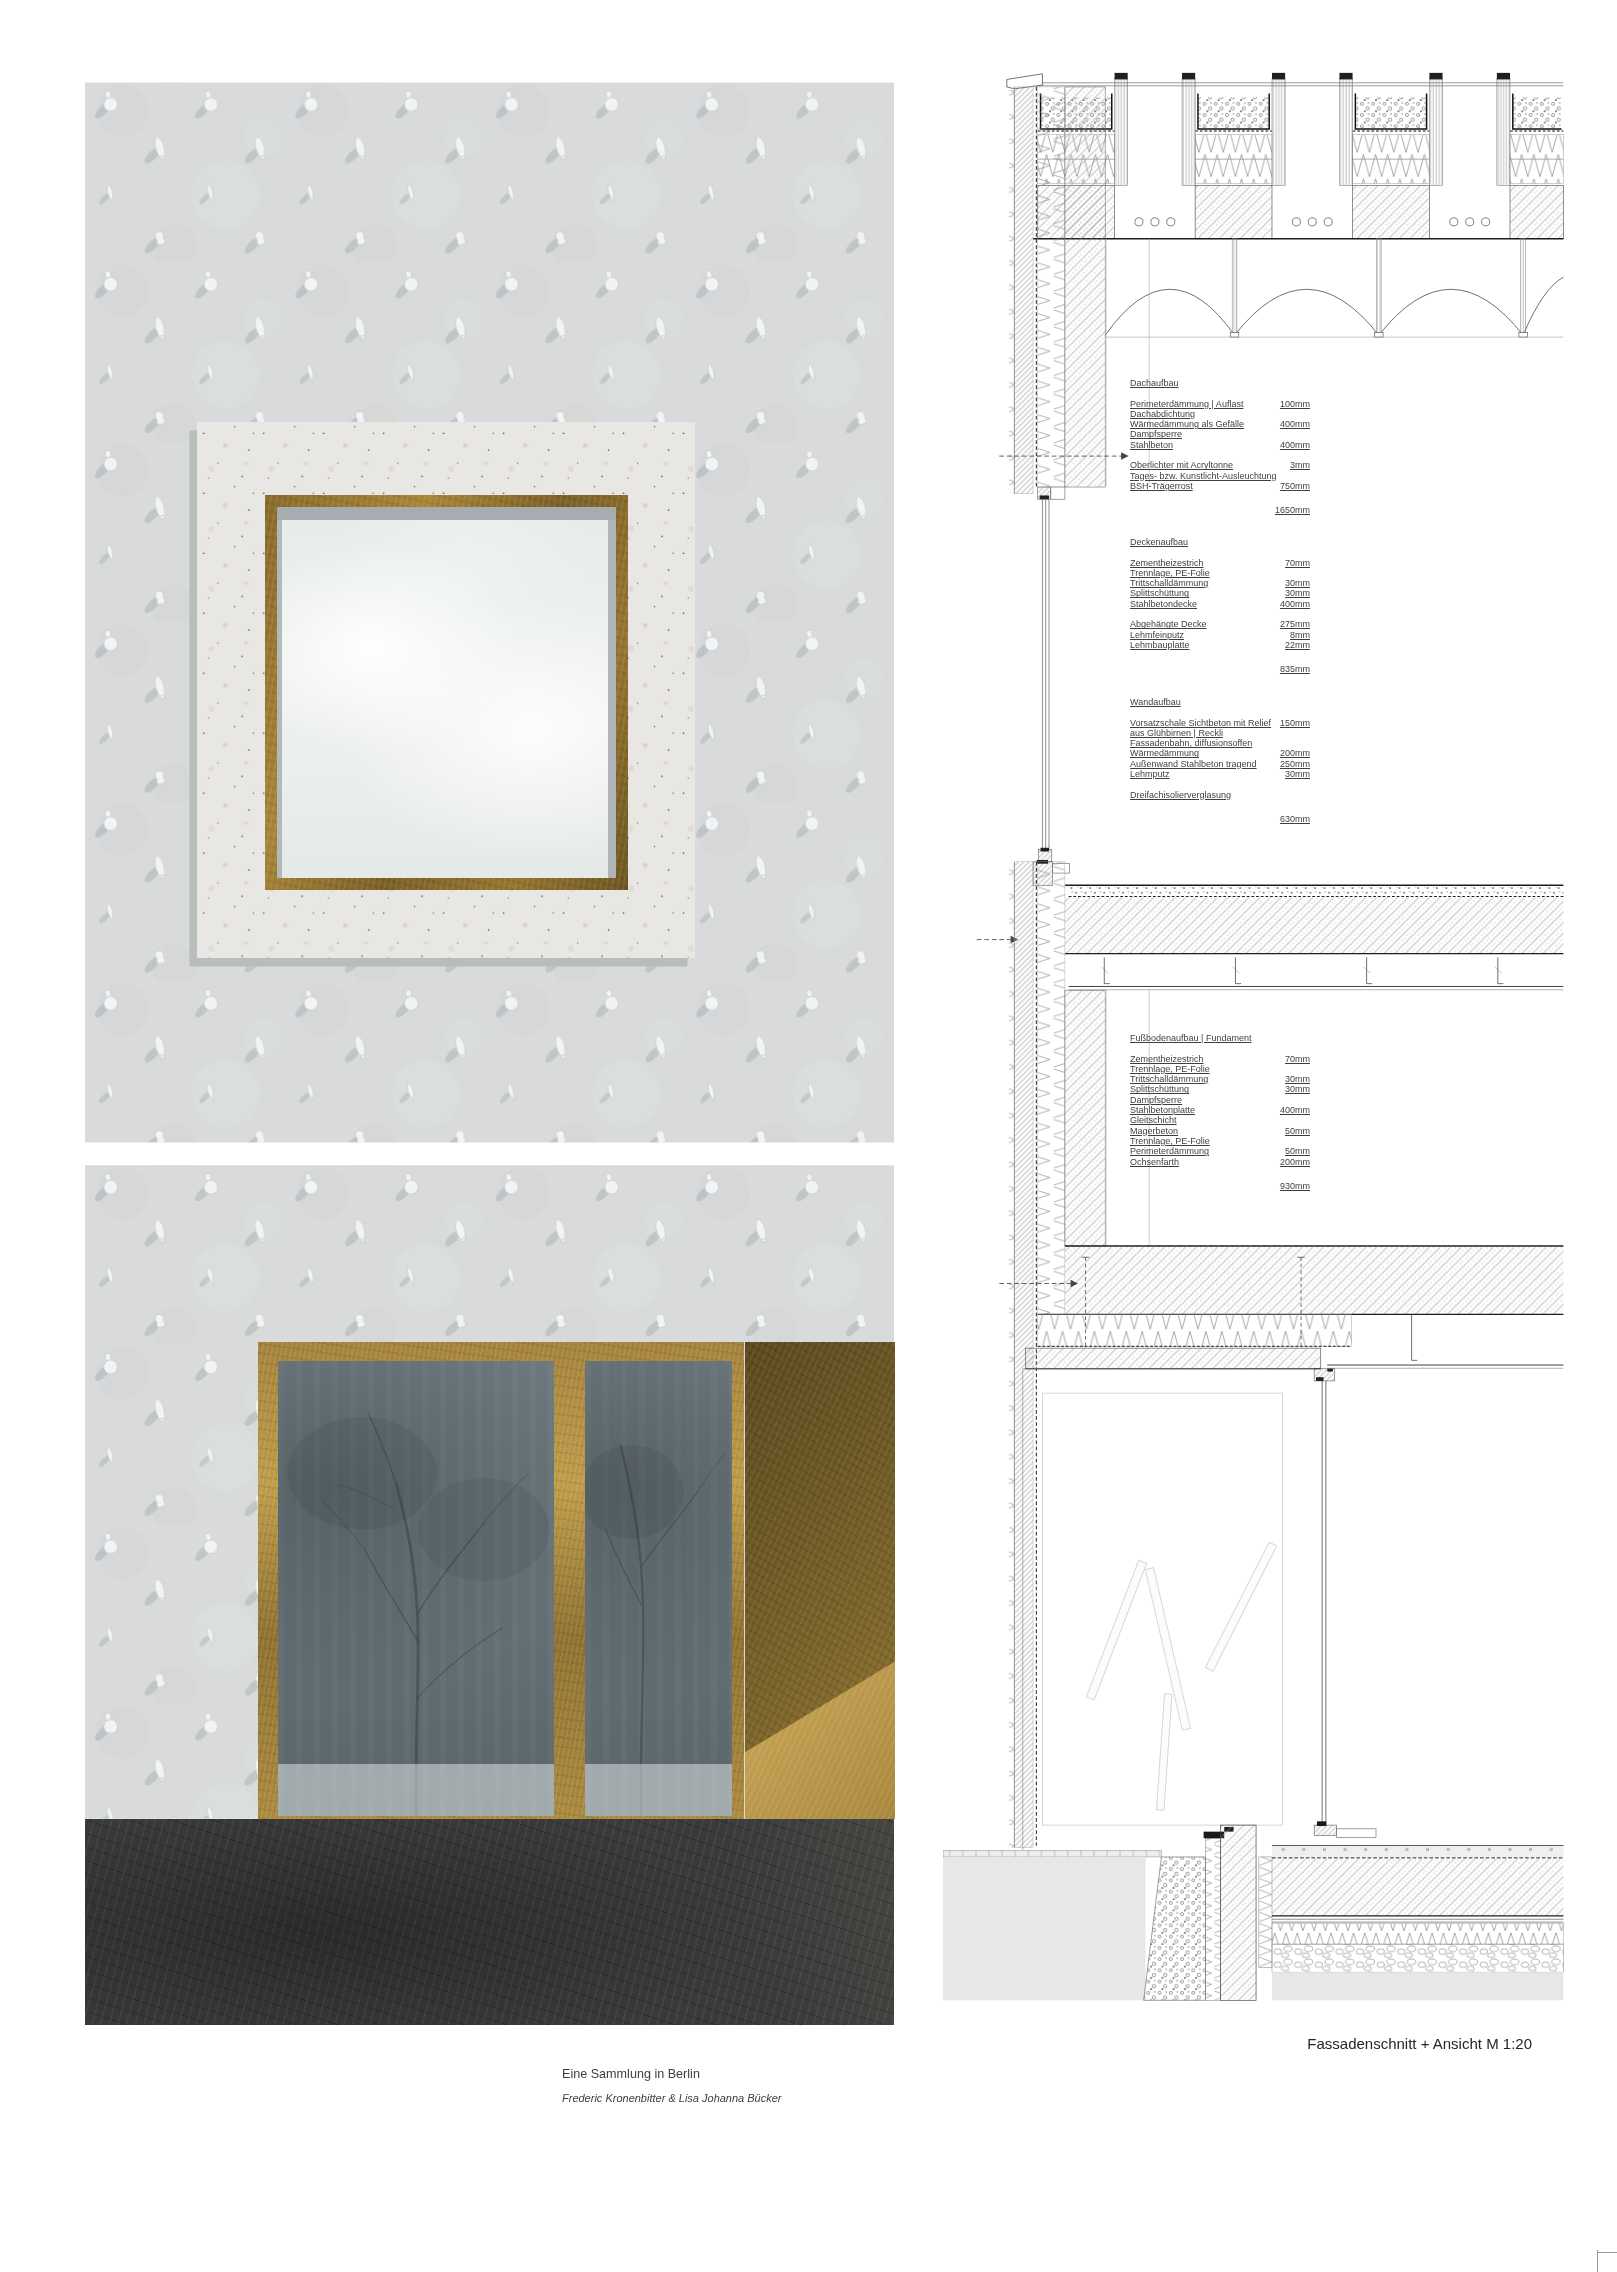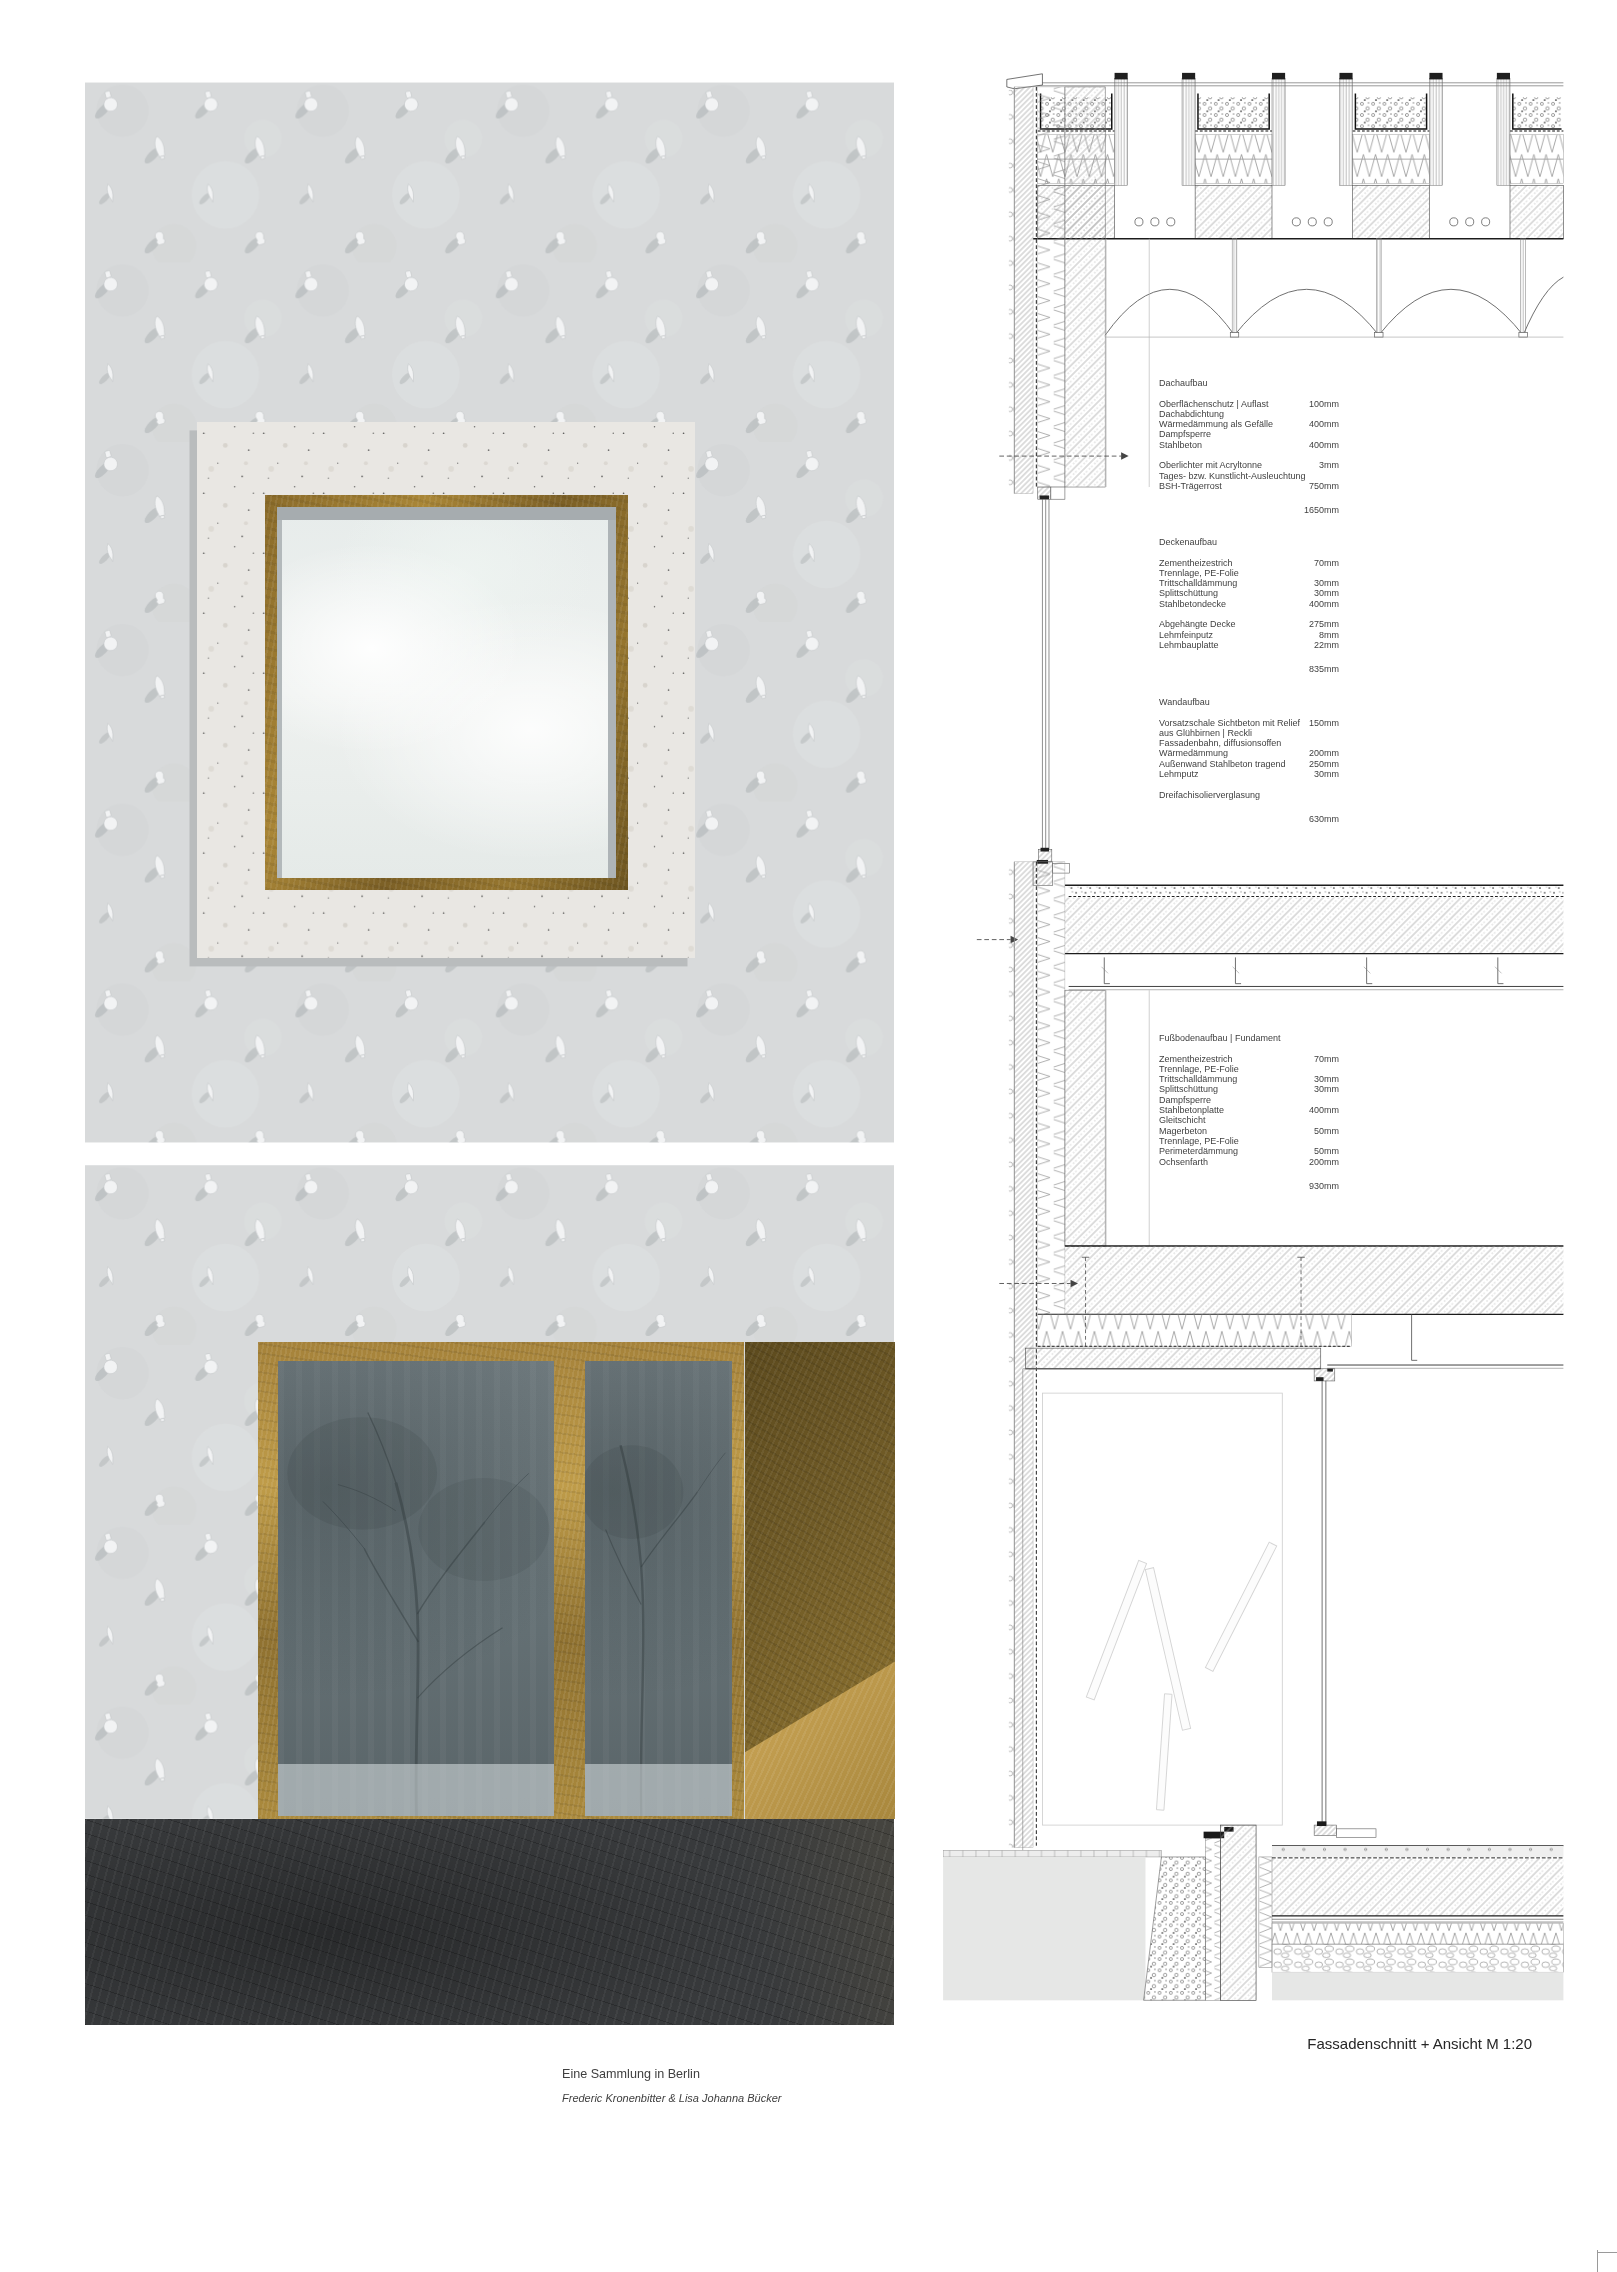--- a/index.html
+++ b/index.html
@@ -53,21 +53,21 @@
       clip-path:polygon(0 86%,100% 67%,100% 100%,0 100%);}
   .floor{left:0;top:654px;width:809px;height:206px;
       background:
       radial-gradient(581px 178px at 30% 55%, rgba(0,0,0,.28), rgba(0,0,0,0) 75%),
       repeating-linear-gradient(105deg, rgba(255,255,255,.05) 0 1.9px, rgba(255,255,255,0) 1.9px 8.4px),
       repeating-linear-gradient(18deg, rgba(0,0,0,.22) 0 0.9px, rgba(0,0,0,0) 0.9px 13px),
       linear-gradient(75deg,#383a3c 80%, #45443f 98%);
       background-color:#3a3c3e;}
 
   
-  .ann{position:absolute;left:1159px;width:180px;color:#3f3f3f;font-size:9px;line-height:10.3px;}
+  .ann{position:absolute;left:1130px;width:180px;color:#3f3f3f;font-size:9px;line-height:10.3px;text-decoration:underline;}
   .ann .hd{margin-bottom:10.3px;white-space:nowrap;}
   .row{display:flex;justify-content:space-between;height:10.3px;white-space:nowrap;}
   .row .val{}
   .row.total{margin-top:14px;}
   .dwglabel{position:absolute;left:1157px;top:2035px;width:375px;text-align:right;
             font-size:15px;color:#262626;}
 
   
   .titleblock{position:absolute;left:562px;top:2067px;width:493px;color:#404040;}
   .titleblock .t{font-size:12.6px;line-height:14px;}
@@ -463,21 +463,21 @@
         <rect x="399" y="1884" width="10" height="5" fill="#1a1a1a"></rect>
       </g>
     </g>
   </svg>
 
   <div class="ann" style="top:378px">
     <div class="hd">Dachaufbau</div>
     <div>
 
     <div class="row">
-          <span class="lbl">Oberflächenschutz | Auflast</span>
+          <span class="lbl">Perimeterdämmung | Auflast</span>
           <span class="val">100mm</span>
         </div>
         <div class="row">
           <span class="lbl">Dachabdichtung</span>
           <span class="val"></span>
         </div>
         <div class="row">
           <span class="lbl">Wärmedämmung als Gefälle</span>
           <span class="val">400mm</span>
         </div>

